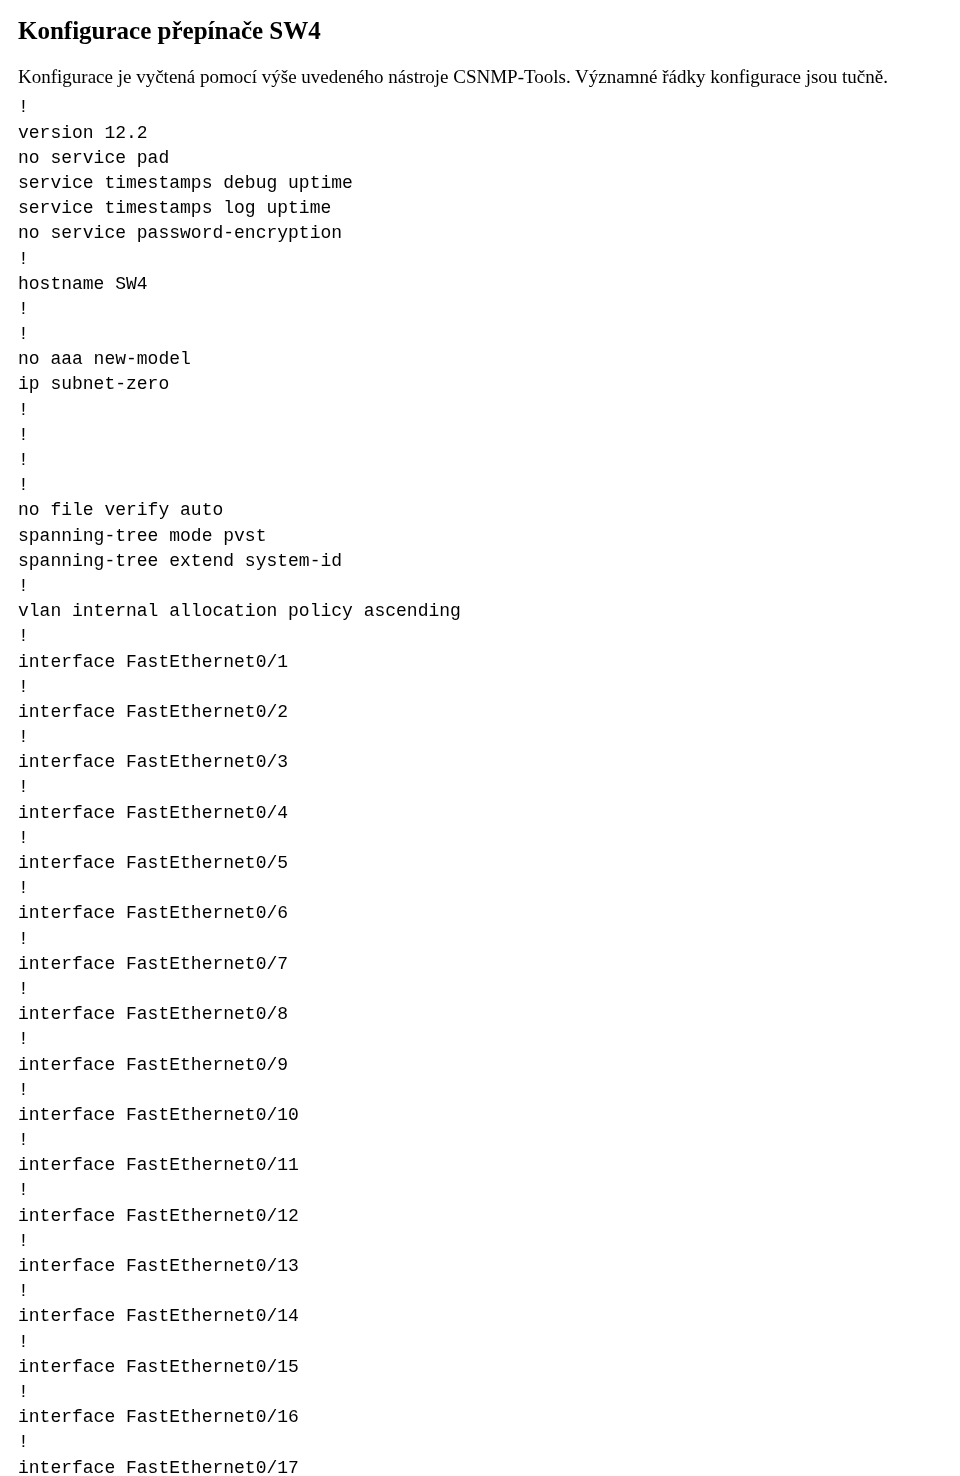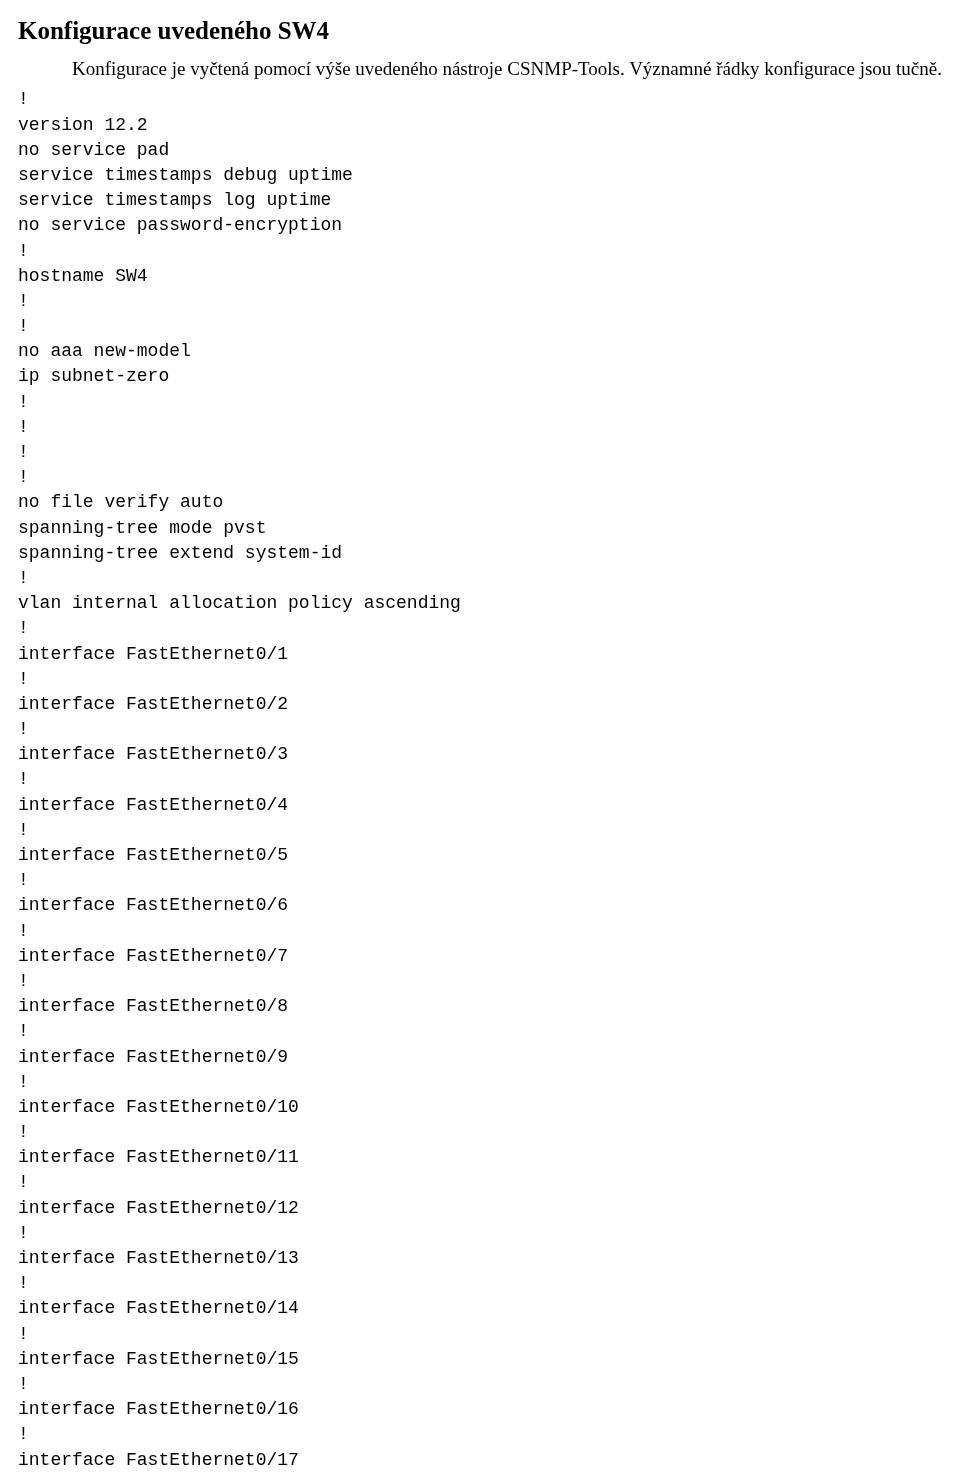--- a/index.html
+++ b/index.html
@@ -13,35 +13,34 @@
       box-sizing: border-box;
       line-height: 1.35;
     }
     h1 {
       font-size: 25px;
       font-weight: bold;
       margin: 0 0 8px 0;
     }
     .intro {
       font-size: 19px;
-      margin: 8px 0 6px 0;
-      text-align: right;
+      margin: 16px 0 6px 0;
     }
     pre {
       font-family: "Courier New", Courier, monospace;
       font-size: 18px;
       margin: 0;
       white-space: pre;
       line-height: 1.4;
     }
   </style>
 </head>
 <body>
 
-<h1>Konfigurace uvedeného SW4</h1>
+<h1>Konfigurace přepínače SW4</h1>
 <p class="intro">Konfigurace je vyčtená pomocí výše uvedeného nástroje CSNMP-Tools. Významné řádky konfigurace jsou tučně.</p>
 <pre>!
 version 12.2
 no service pad
 service timestamps debug uptime
 service timestamps log uptime
 no service password-encryption
 !
 hostname SW4
 !

